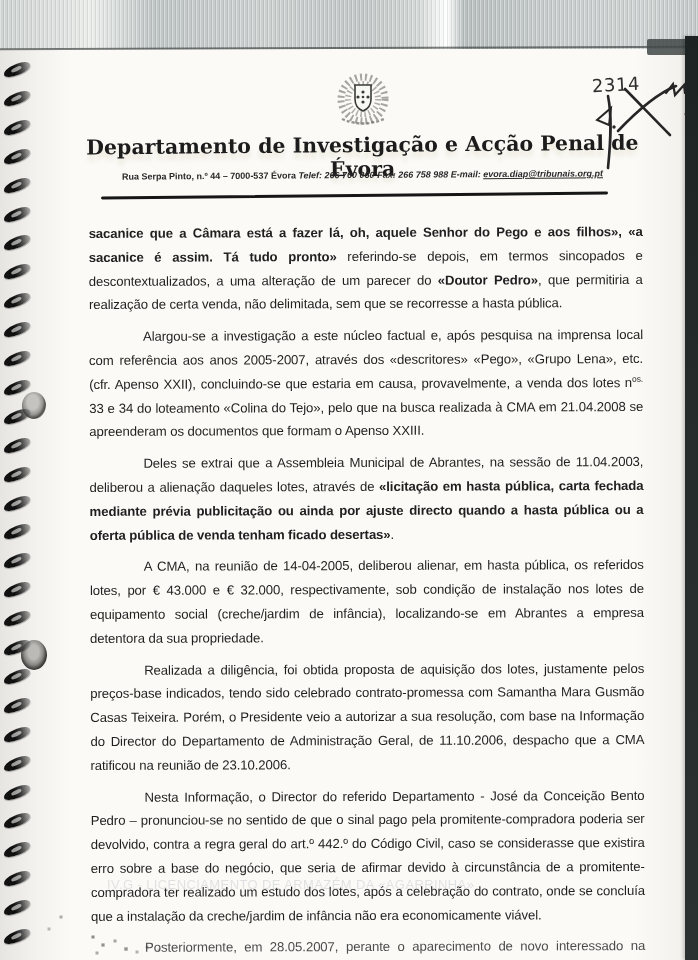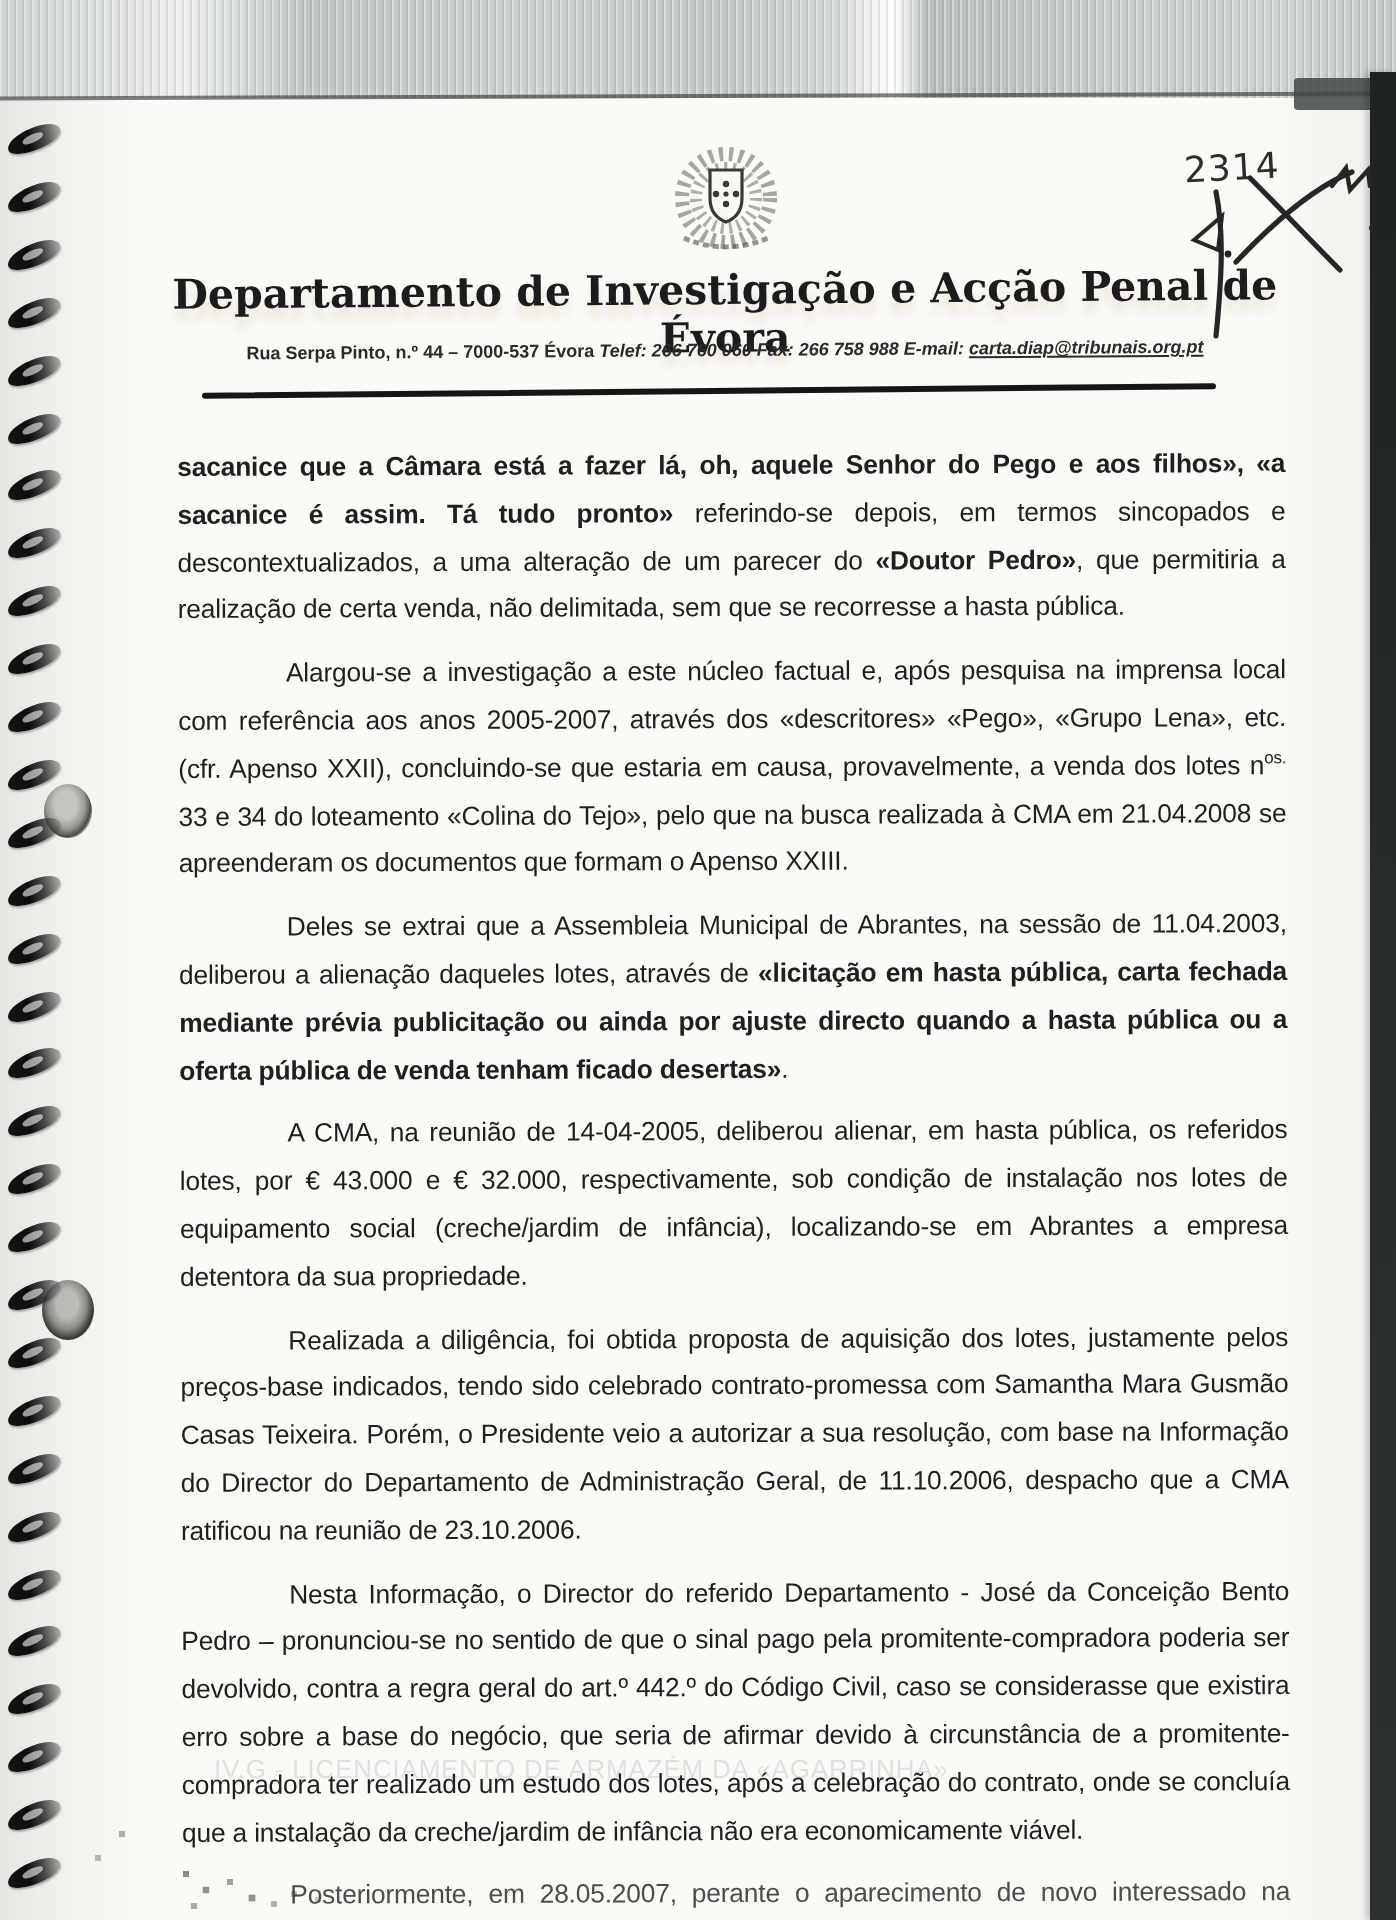--- a/index.html
+++ b/index.html
@@ -158,21 +158,21 @@
       <circle cx="44" cy="24" r="1.6"></circle>
         <circle cx="39" cy="29" r="1.6"></circle>
       <circle cx="39" cy="24" r="1.3"></circle>
     </g>
   </svg>
 </div>
 
 <div class="title">Departamento de Investigação e Acção Penal de Évora</div>
 
 <div class="address">
-  <span>Rua Serpa Pinto, n.º 44 – 7000-537 Évora </span><span class="it">Telef: 266 760 060   Fax: 266 758 988   E-mail: </span><span class="email">carta.diap@tribunais.org.pt</span>
+  <span>Rua Serpa Pinto, n.º 44 – 7000-537 Évora </span><span class="it">Telef: 266 760 060   Fax: 266 758 988   E-mail: </span><span class="email">evora.diap@tribunais.org.pt</span>
 </div>
 
 <div class="rule"></div>
 
 <div class="pagenum">2314</div>
 
 <div class="signature">
   <svg width="122" height="118" viewBox="0 0 122 118" xmlns="http://www.w3.org/2000/svg">
     <g fill="none" stroke="#262626" stroke-width="2.6" stroke-linecap="round">
       <path d="M30 32 C34 52 33 74 30 104"></path>

